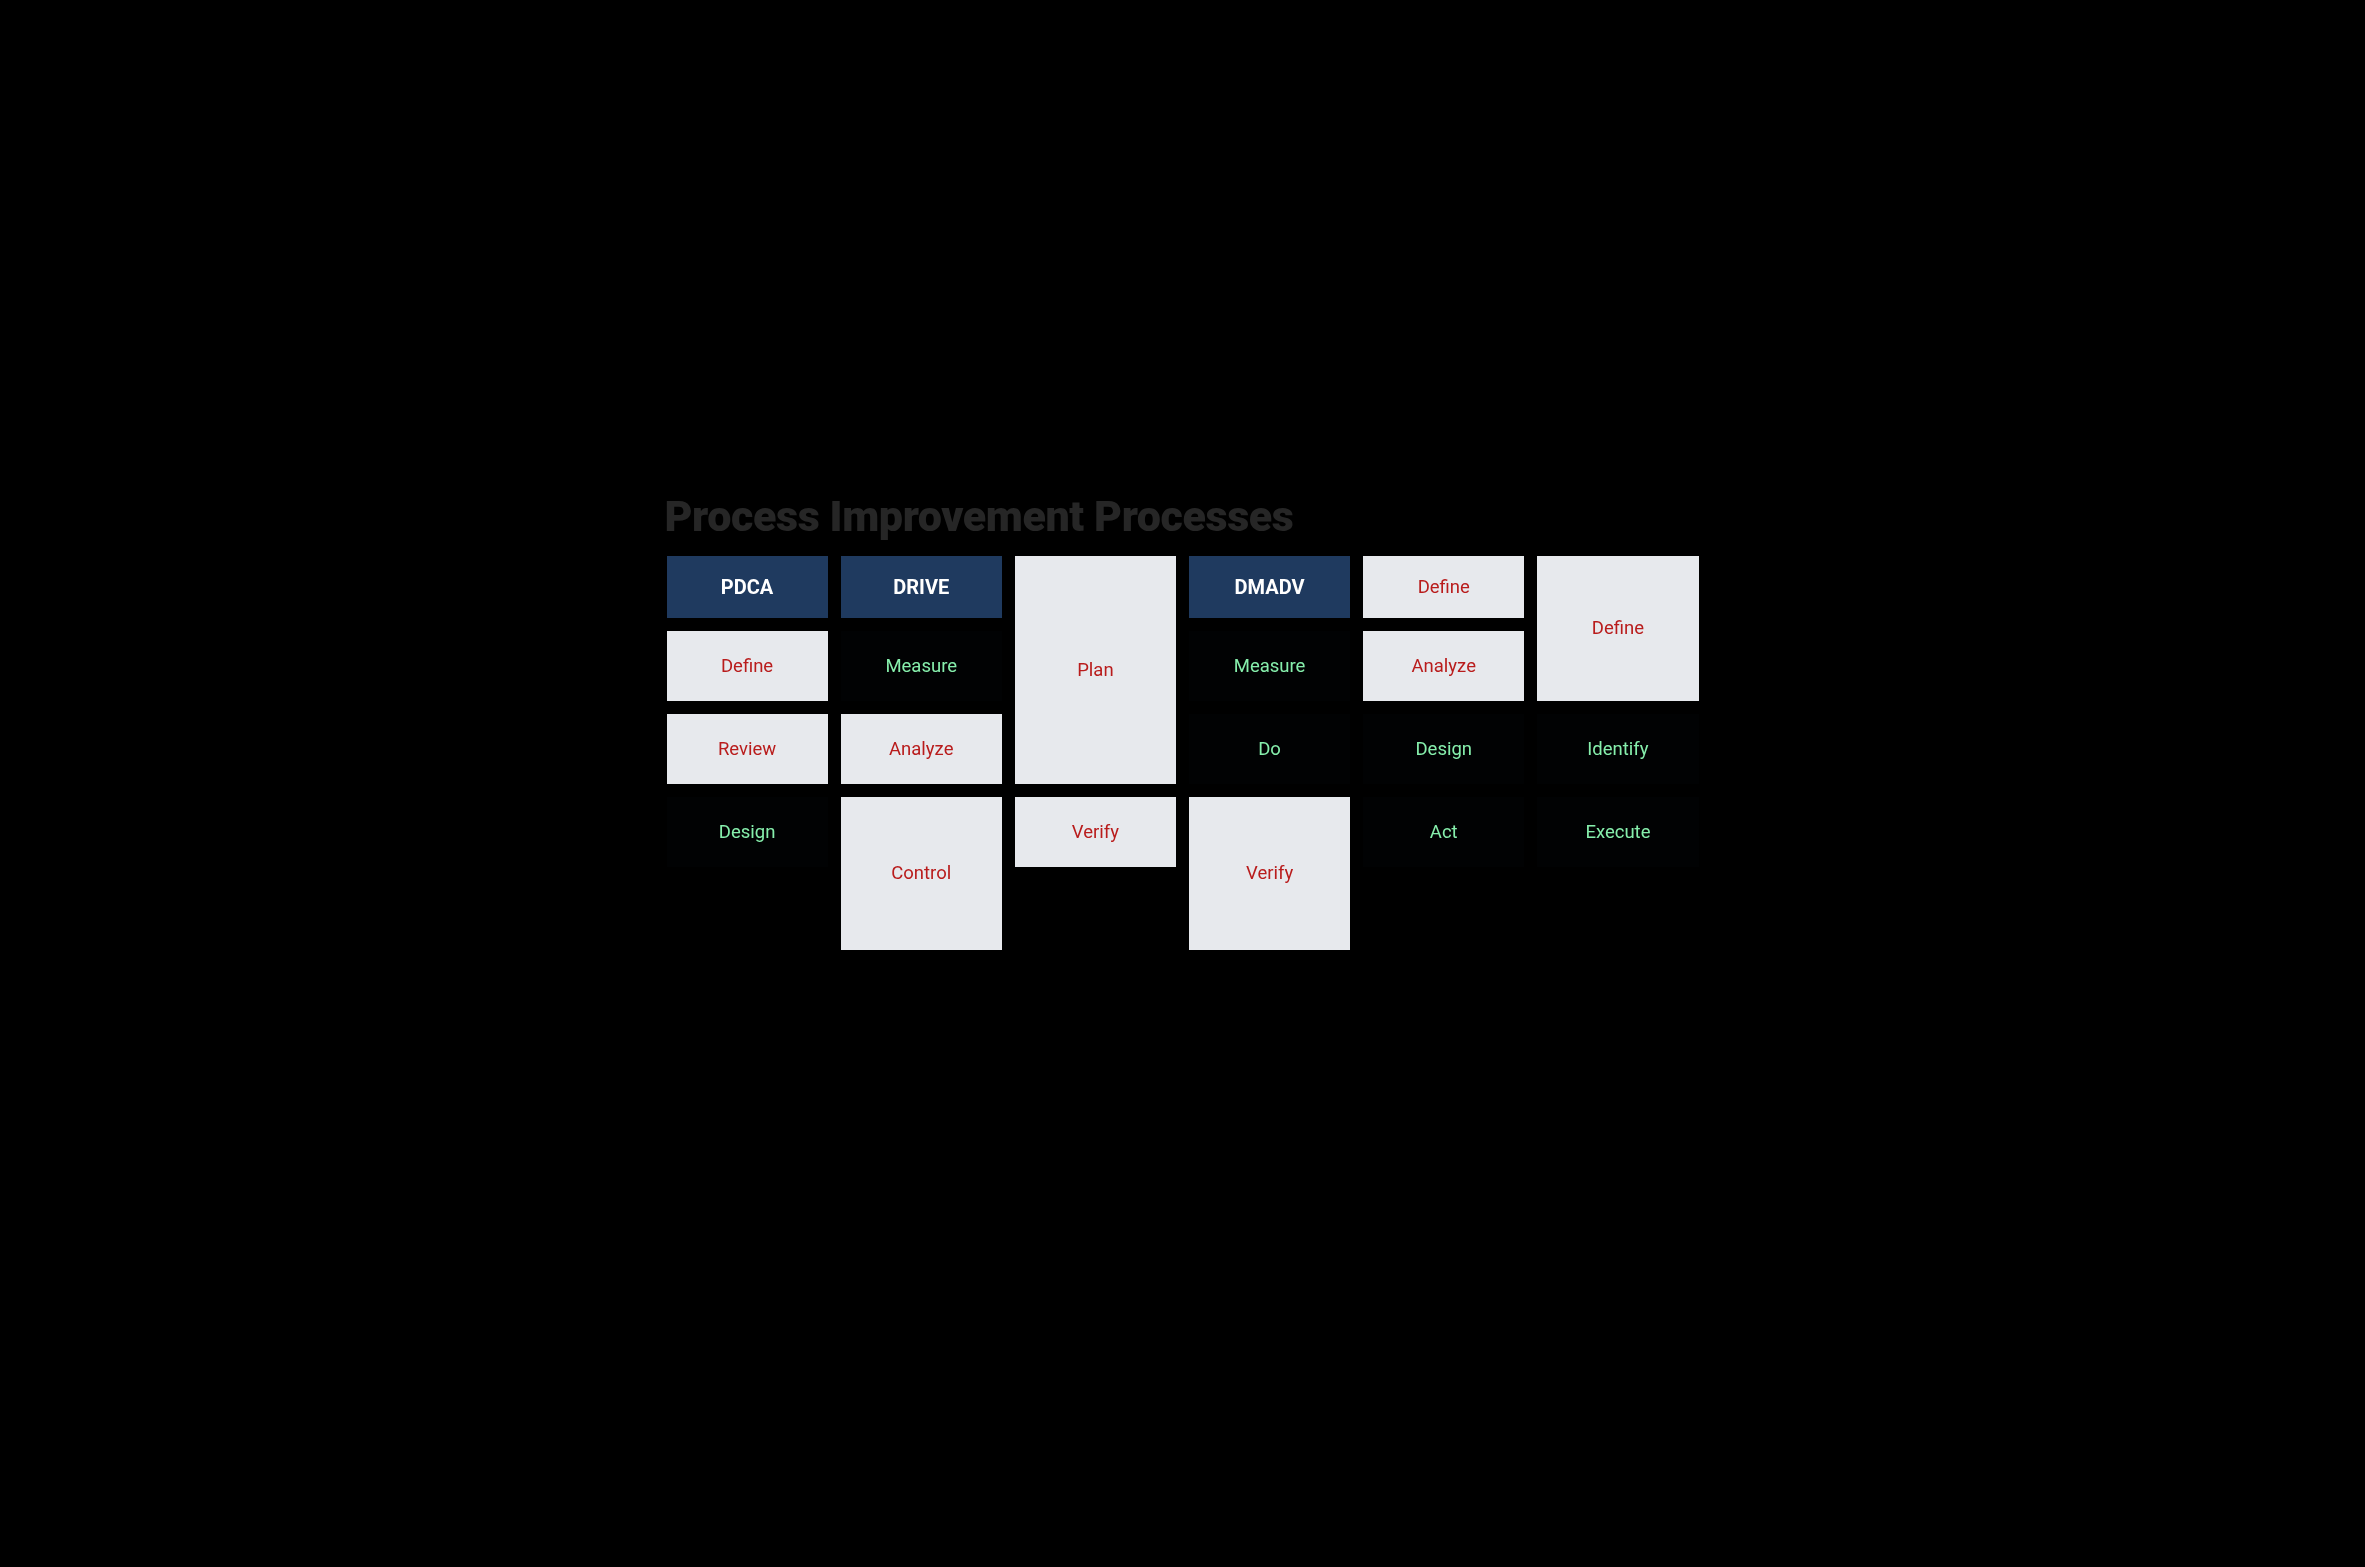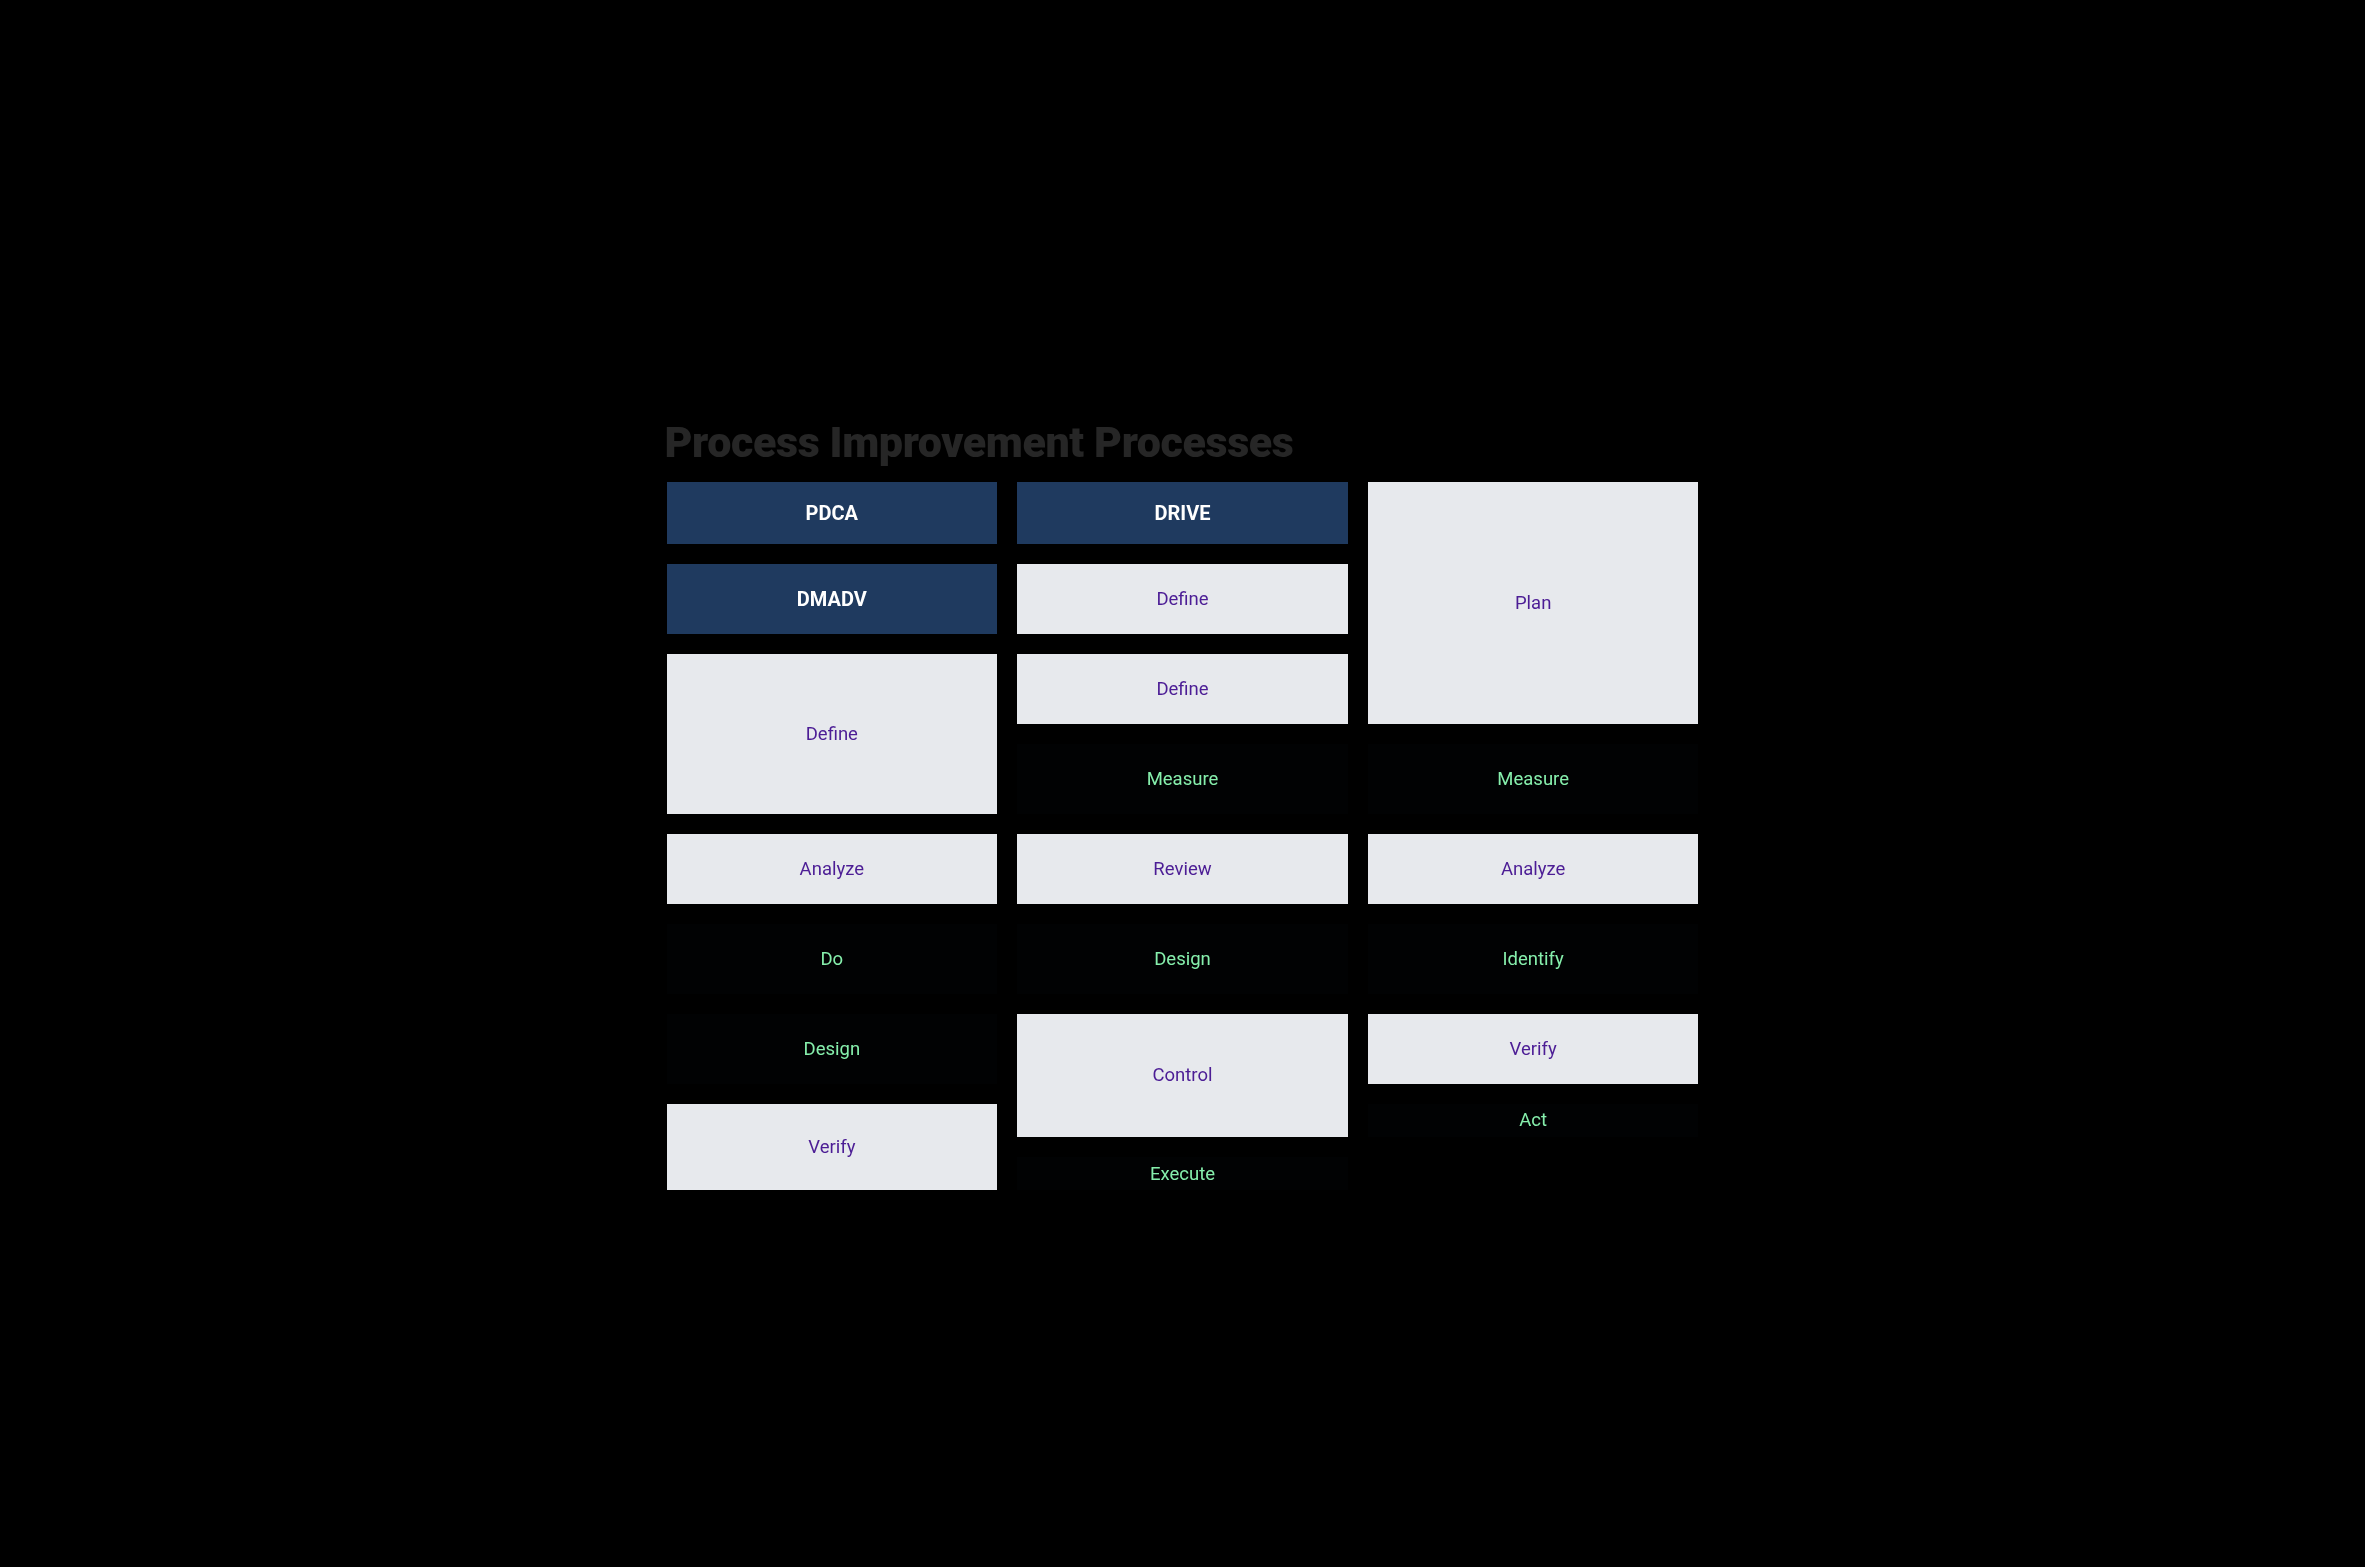--- a/index.html
+++ b/index.html
@@ -19,42 +19,42 @@
   .title {
     color: #262626;
     font-weight: 900;
     font-size: 43px;
     letter-spacing: -0.4px;
     margin-bottom: 12.8px;
     margin-top: 42px;
   }
   .grid {
     display: grid;
-    grid-template-columns: repeat(3, 1fr);
+    grid-template-columns: repeat(6, 1fr);
     grid-template-rows: 62px repeat(6, 70px);
     background: #000;
-    gap: 20px;
+    gap: 13px;
     border: 2.1px solid #000;
   }
   .cell {
     display: flex;
     align-items: center;
     justify-content: center;
     text-align: center;
     padding: 5.7px;
   }
   .header {
     background: #1f3a5f;
     color: #fff;
     font-weight: 700;
     font-size: 20px;
   }
   .light {
     background: #e7e9ed;
-    color: #4c1d95;
+    color: #b91c1c;
     font-size: 18.5px;
   }
   .dark {
     background: #010203;
     color: #86efac;
     font-size: 18.5px;
   }
   
   .rs3 { grid-row: span 3; }
   .rs2 { grid-row: span 2; }

